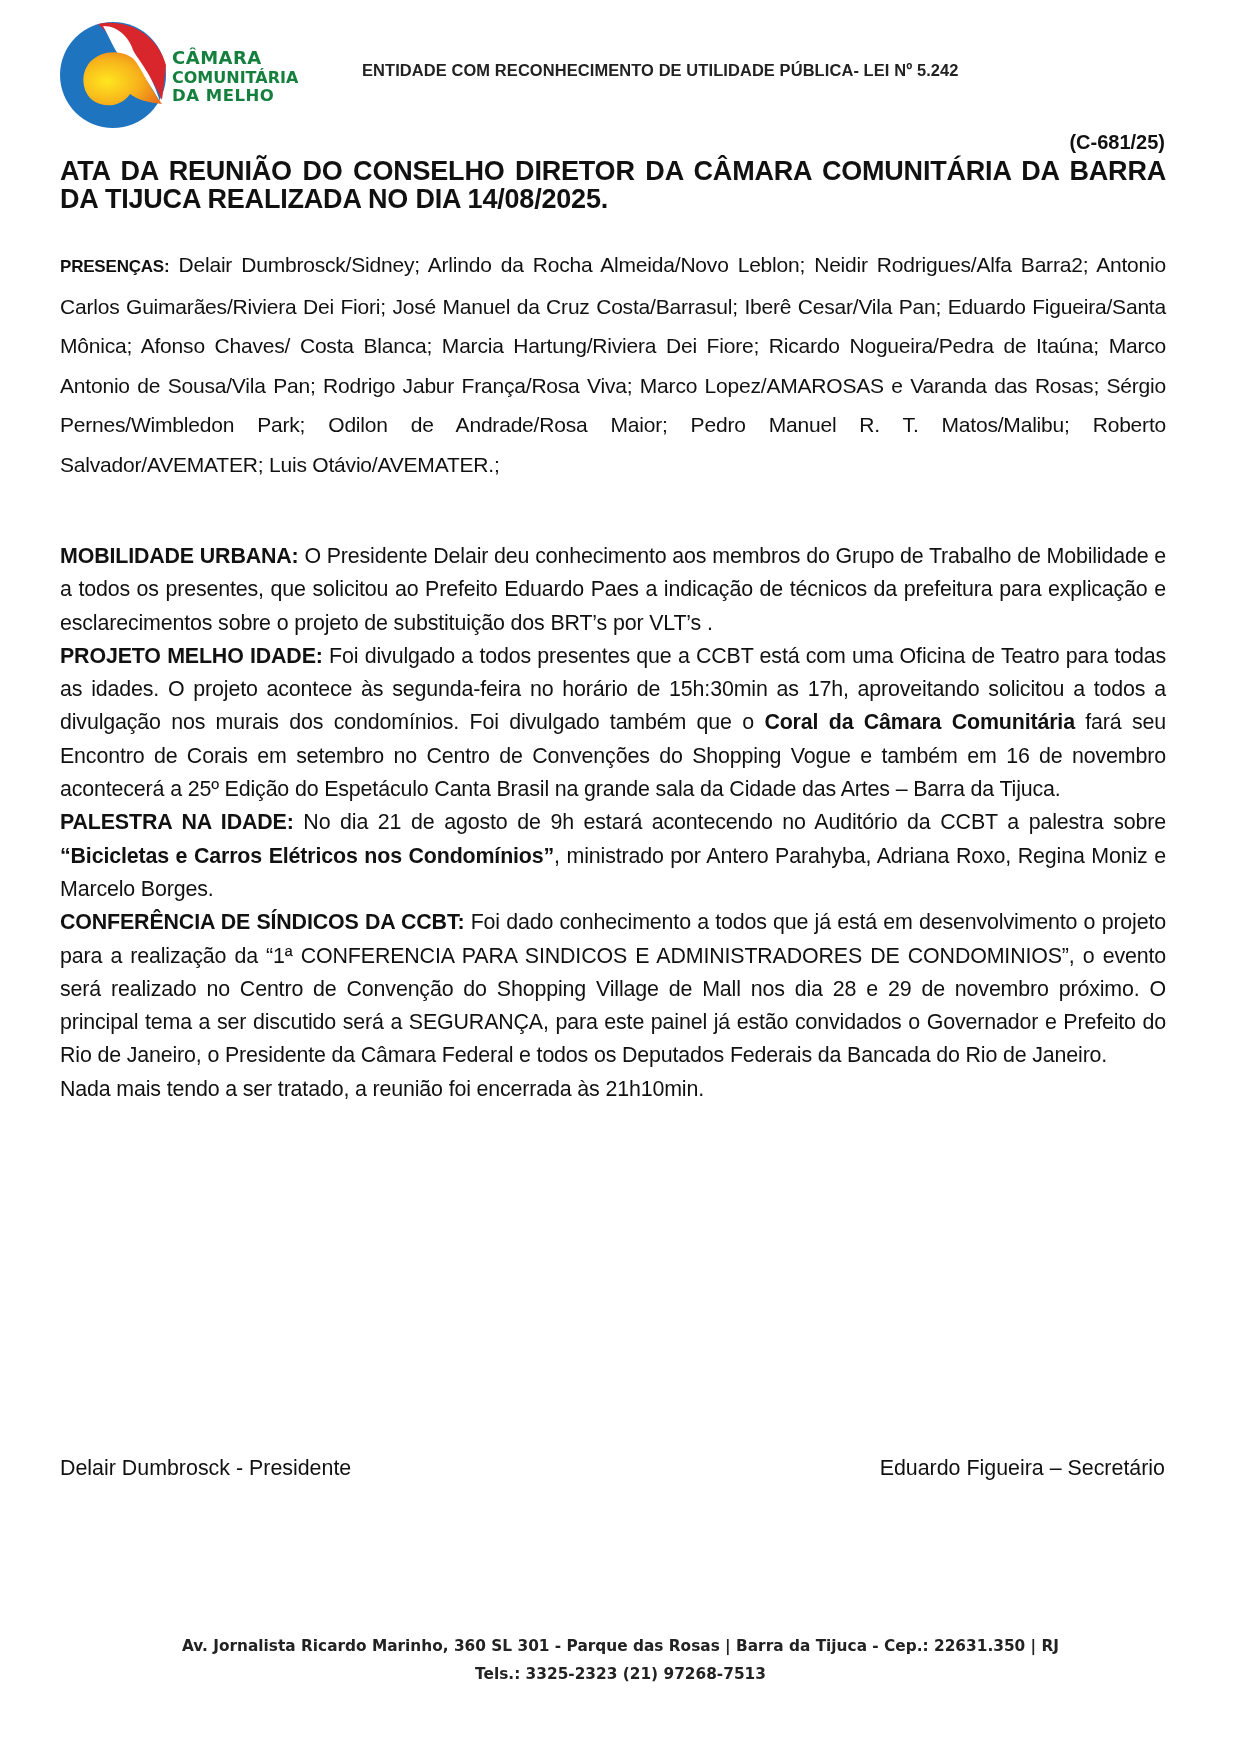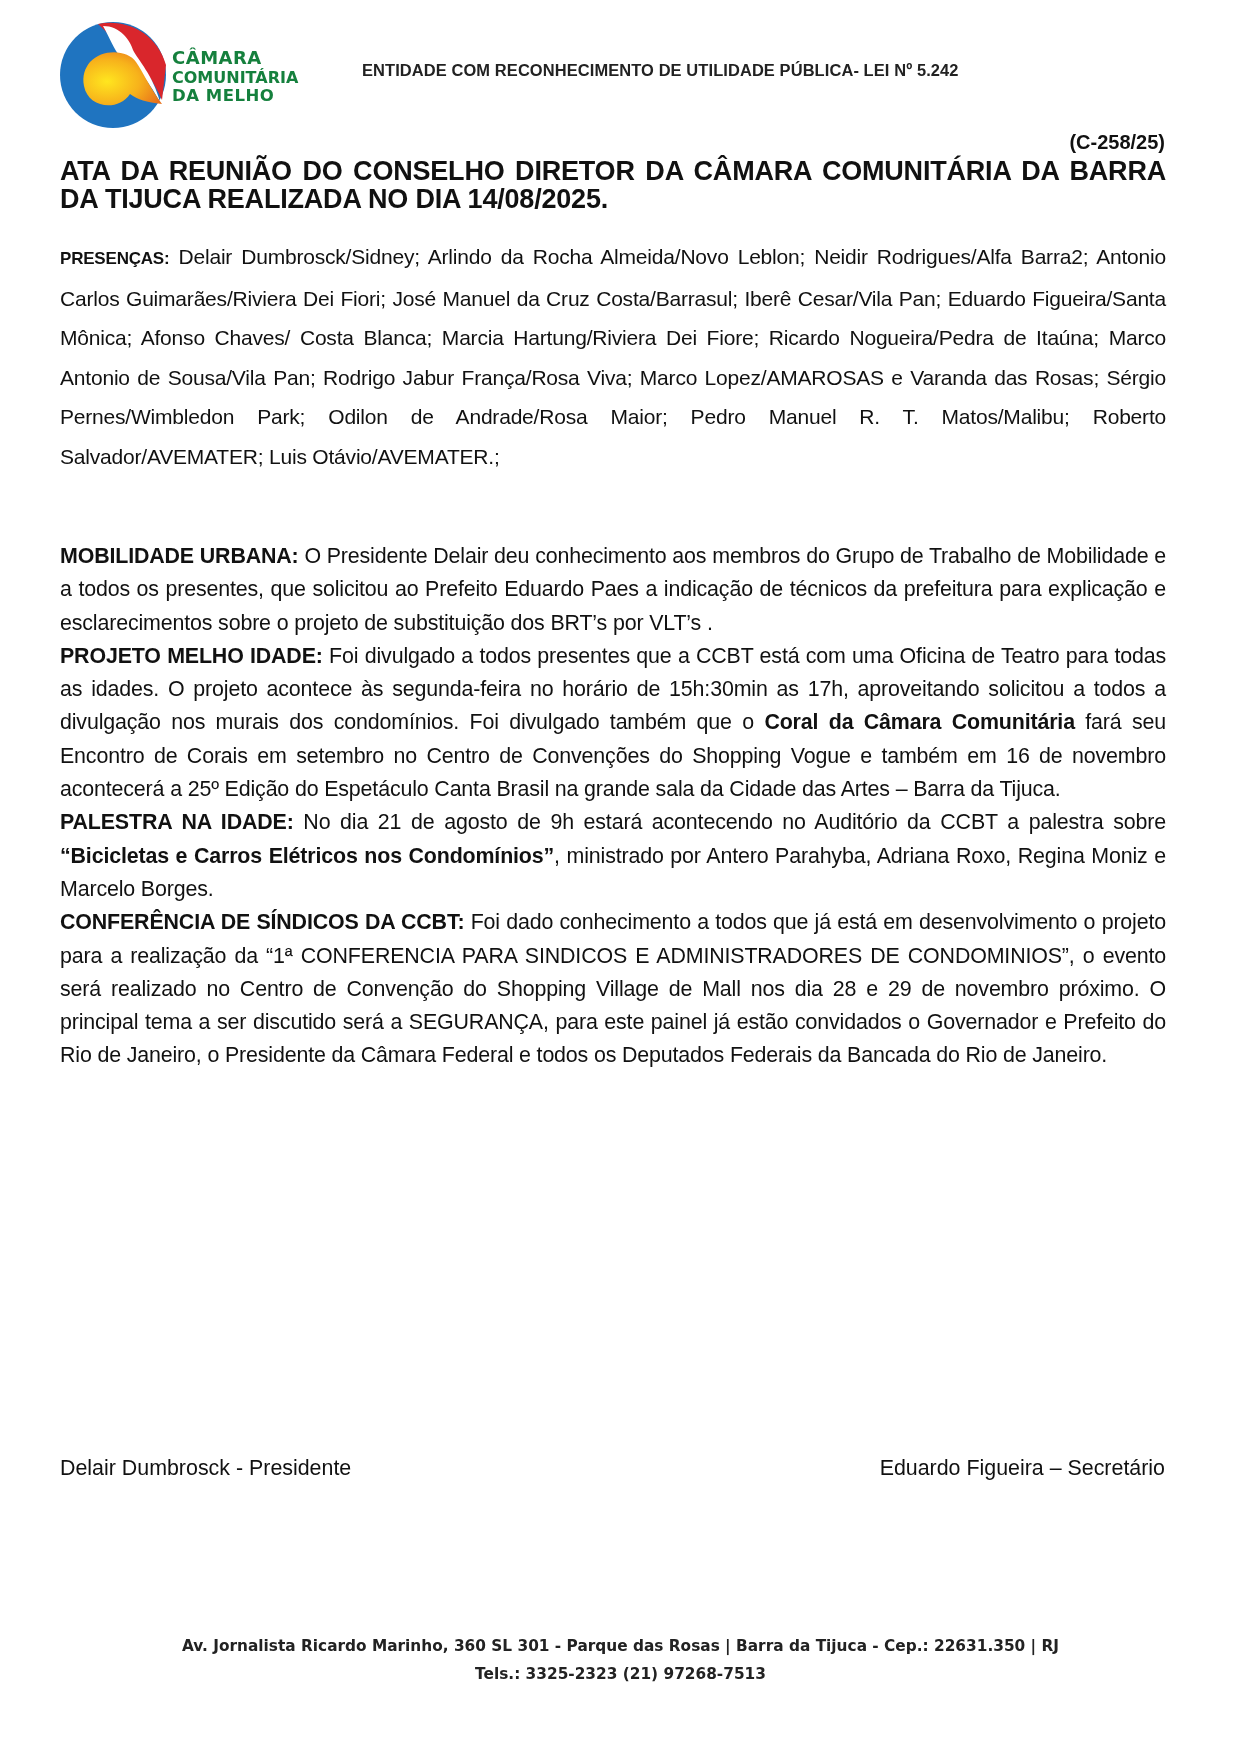--- a/index.html
+++ b/index.html
@@ -5,21 +5,21 @@
   html, body { margin: 0; padding: 0; background: #ffffff; }
   body { width: 1241px; height: 1754px; position: relative; overflow: hidden; color: #111; font-family: "Liberation Sans", sans-serif; }
   .logo { position: absolute; left: 58px; top: 20px; width: 110px; height: 110px; }
   .logo-text { position: absolute; left: 172px; top: 48px; font-family: "DejaVu Sans", sans-serif; font-weight: bold; color: #15803d; line-height: 1.15; }
   .logo-text .l1 { font-size: 18px; letter-spacing: 0.5px; }
   .logo-text .l2 { font-size: 16px; }
   .logo-text .l3 { font-size: 16.5px; letter-spacing: 0.5px; }
   .entity { position: absolute; left: 362px; top: 61px; font-family: "Liberation Sans", sans-serif; font-weight: bold; font-size: 16.8px; color: #222; letter-spacing: 0.1px; transform: scaleX(0.98); transform-origin: left; }
   .code { position: absolute; right: 76px; top: 131px; font-weight: bold; font-size: 20px; }
   .title { position: absolute; left: 60px; top: 157px; width: 1106px; font-weight: bold; font-size: 27px; line-height: 28px; text-align: justify; text-align-last: left; letter-spacing: -0.2px; }
-  .presencas { position: absolute; left: 60px; top: 237px; width: 1106px; font-size: 21px; line-height: 39.5px; text-align: justify; letter-spacing: -0.2px; }
+  .presencas { position: absolute; left: 60px; top: 245px; width: 1106px; font-size: 21px; line-height: 39.5px; text-align: justify; letter-spacing: -0.2px; }
   .presencas .lbl { font-weight: bold; font-size: 17px; }
   .body { position: absolute; left: 60px; top: 540px; width: 1106px; font-size: 21.4px; line-height: 33.3px; text-align: justify; letter-spacing: -0.15px; }
   .body p { margin: 0; }
   .body b { font-weight: bold; }
   .sig { position: absolute; top: 1456px; font-size: 21.4px; }
   .sig.left { left: 60px; }
   .sig.right { right: 76px; }
   .footer { position: absolute; left: 0; width: 1241px; text-align: center; font-family: "DejaVu Sans", sans-serif; font-weight: bold; font-size: 16.5px; color: #222; transform: scaleX(0.93); transform-origin: center; }
   .footer.f1 { top: 1636px; }
   .footer.f2 { top: 1664px; }
@@ -42,31 +42,32 @@
     <path d="M32 42 C45 28 70 30 78 42 C85 52 92 68 104 84 C88 82 80 80 72 74 C60 92 30 88 26 66 C24 56 27 48 32 42 Z" fill="url(#sun)"></path>
   </svg>
 </div>
 <div class="logo-text">
   <div class="l1">CÂMARA</div>
   <div class="l2">COMUNITÁRIA</div>
   <div class="l3">DA MELHO</div>
 </div>
 <div class="entity">ENTIDADE COM RECONHECIMENTO DE UTILIDADE PÚBLICA- LEI Nº 5.242</div>
 
-<div class="code">(C-258/25)</div>
+<div class="code">(C-681/25)</div>
 <div class="title">ATA DA REUNIÃO DO CONSELHO DIRETOR DA CÂMARA COMUNITÁRIA DA BARRA DA TIJUCA REALIZADA NO DIA 14/08/2025.</div>
 
 <div class="presencas">
   <span class="lbl">PRESENÇAS:</span><span> Delair Dumbrosck/Sidney; Arlindo da Rocha Almeida/Novo Leblon; Neidir Rodrigues/Alfa Barra2; Antonio Carlos Guimarães/Riviera Dei Fiori;  José Manuel da Cruz Costa/Barrasul; Iberê Cesar/Vila Pan; Eduardo Figueira/Santa Mônica; Afonso Chaves/ Costa Blanca; Marcia Hartung/Riviera Dei Fiore; Ricardo Nogueira/Pedra de Itaúna; Marco Antonio de Sousa/Vila Pan; Rodrigo Jabur França/Rosa Viva; Marco Lopez/AMAROSAS e Varanda das Rosas; Sérgio Pernes/Wimbledon Park;  Odilon de Andrade/Rosa Maior; Pedro Manuel R. T. Matos/Malibu; Roberto Salvador/AVEMATER; Luis Otávio/AVEMATER.;</span>
 </div>
 
 <div class="body">
   <p><b>MOBILIDADE URBANA:</b><span> O Presidente Delair deu conhecimento aos membros do Grupo de Trabalho de Mobilidade e a todos os presentes, que solicitou ao Prefeito Eduardo Paes a indicação de técnicos da prefeitura para explicação e esclarecimentos sobre o projeto de substituição dos BRT’s por VLT’s   .</span></p>
   <p><b>PROJETO MELHO IDADE:</b><span> Foi divulgado a todos presentes que a CCBT está com uma Oficina de Teatro para todas as idades.  O projeto acontece às segunda-feira no horário de 15h:30min as 17h, aproveitando solicitou a todos a divulgação nos murais dos condomínios.    Foi divulgado também que o </span><b>Coral da Câmara Comunitária</b><span> fará seu Encontro de Corais em setembro no Centro de Convenções do Shopping Vogue e  também em 16  de novembro acontecerá a 25º Edição do Espetáculo Canta Brasil na grande sala da Cidade das Artes – Barra da Tijuca.</span></p>
   <p><b>PALESTRA NA IDADE:</b><span> No dia 21 de agosto de 9h estará acontecendo no Auditório da  CCBT a palestra sobre </span><b>“Bicicletas e Carros Elétricos nos Condomínios”</b><span>, ministrado por Antero Parahyba, Adriana Roxo, Regina Moniz e Marcelo Borges.</span></p>
   <p><b>CONFERÊNCIA DE SÍNDICOS DA CCBT:</b><span>   Foi dado conhecimento a todos que já está em desenvolvimento o projeto para a realização da “1ª CONFERENCIA PARA SINDICOS E ADMINISTRADORES DE CONDOMINIOS”,  o evento será realizado no Centro de Convenção do Shopping Village de Mall nos dia 28 e 29 de novembro próximo.    O principal tema a ser discutido será a SEGURANÇA, para este painel já estão convidados o Governador e Prefeito do Rio de Janeiro, o Presidente da Câmara Federal e todos os Deputados Federais da Bancada do Rio de Janeiro.</span></p>
+  <p>Nada mais tendo a ser tratado, a reunião foi encerrada às 21h10min.</p>
 </div>
 
 <div class="sig left">Delair Dumbrosck - Presidente</div>
 <div class="sig right">Eduardo Figueira – Secretário</div>
 
 <div class="footer f1">Av. Jornalista Ricardo Marinho, 360 SL 301 -  Parque das Rosas | Barra da Tijuca - Cep.: 22631.350 |  RJ</div>
 <div class="footer f2">Tels.: 3325-2323   (21) 97268-7513</div>
 
 </body></html>

